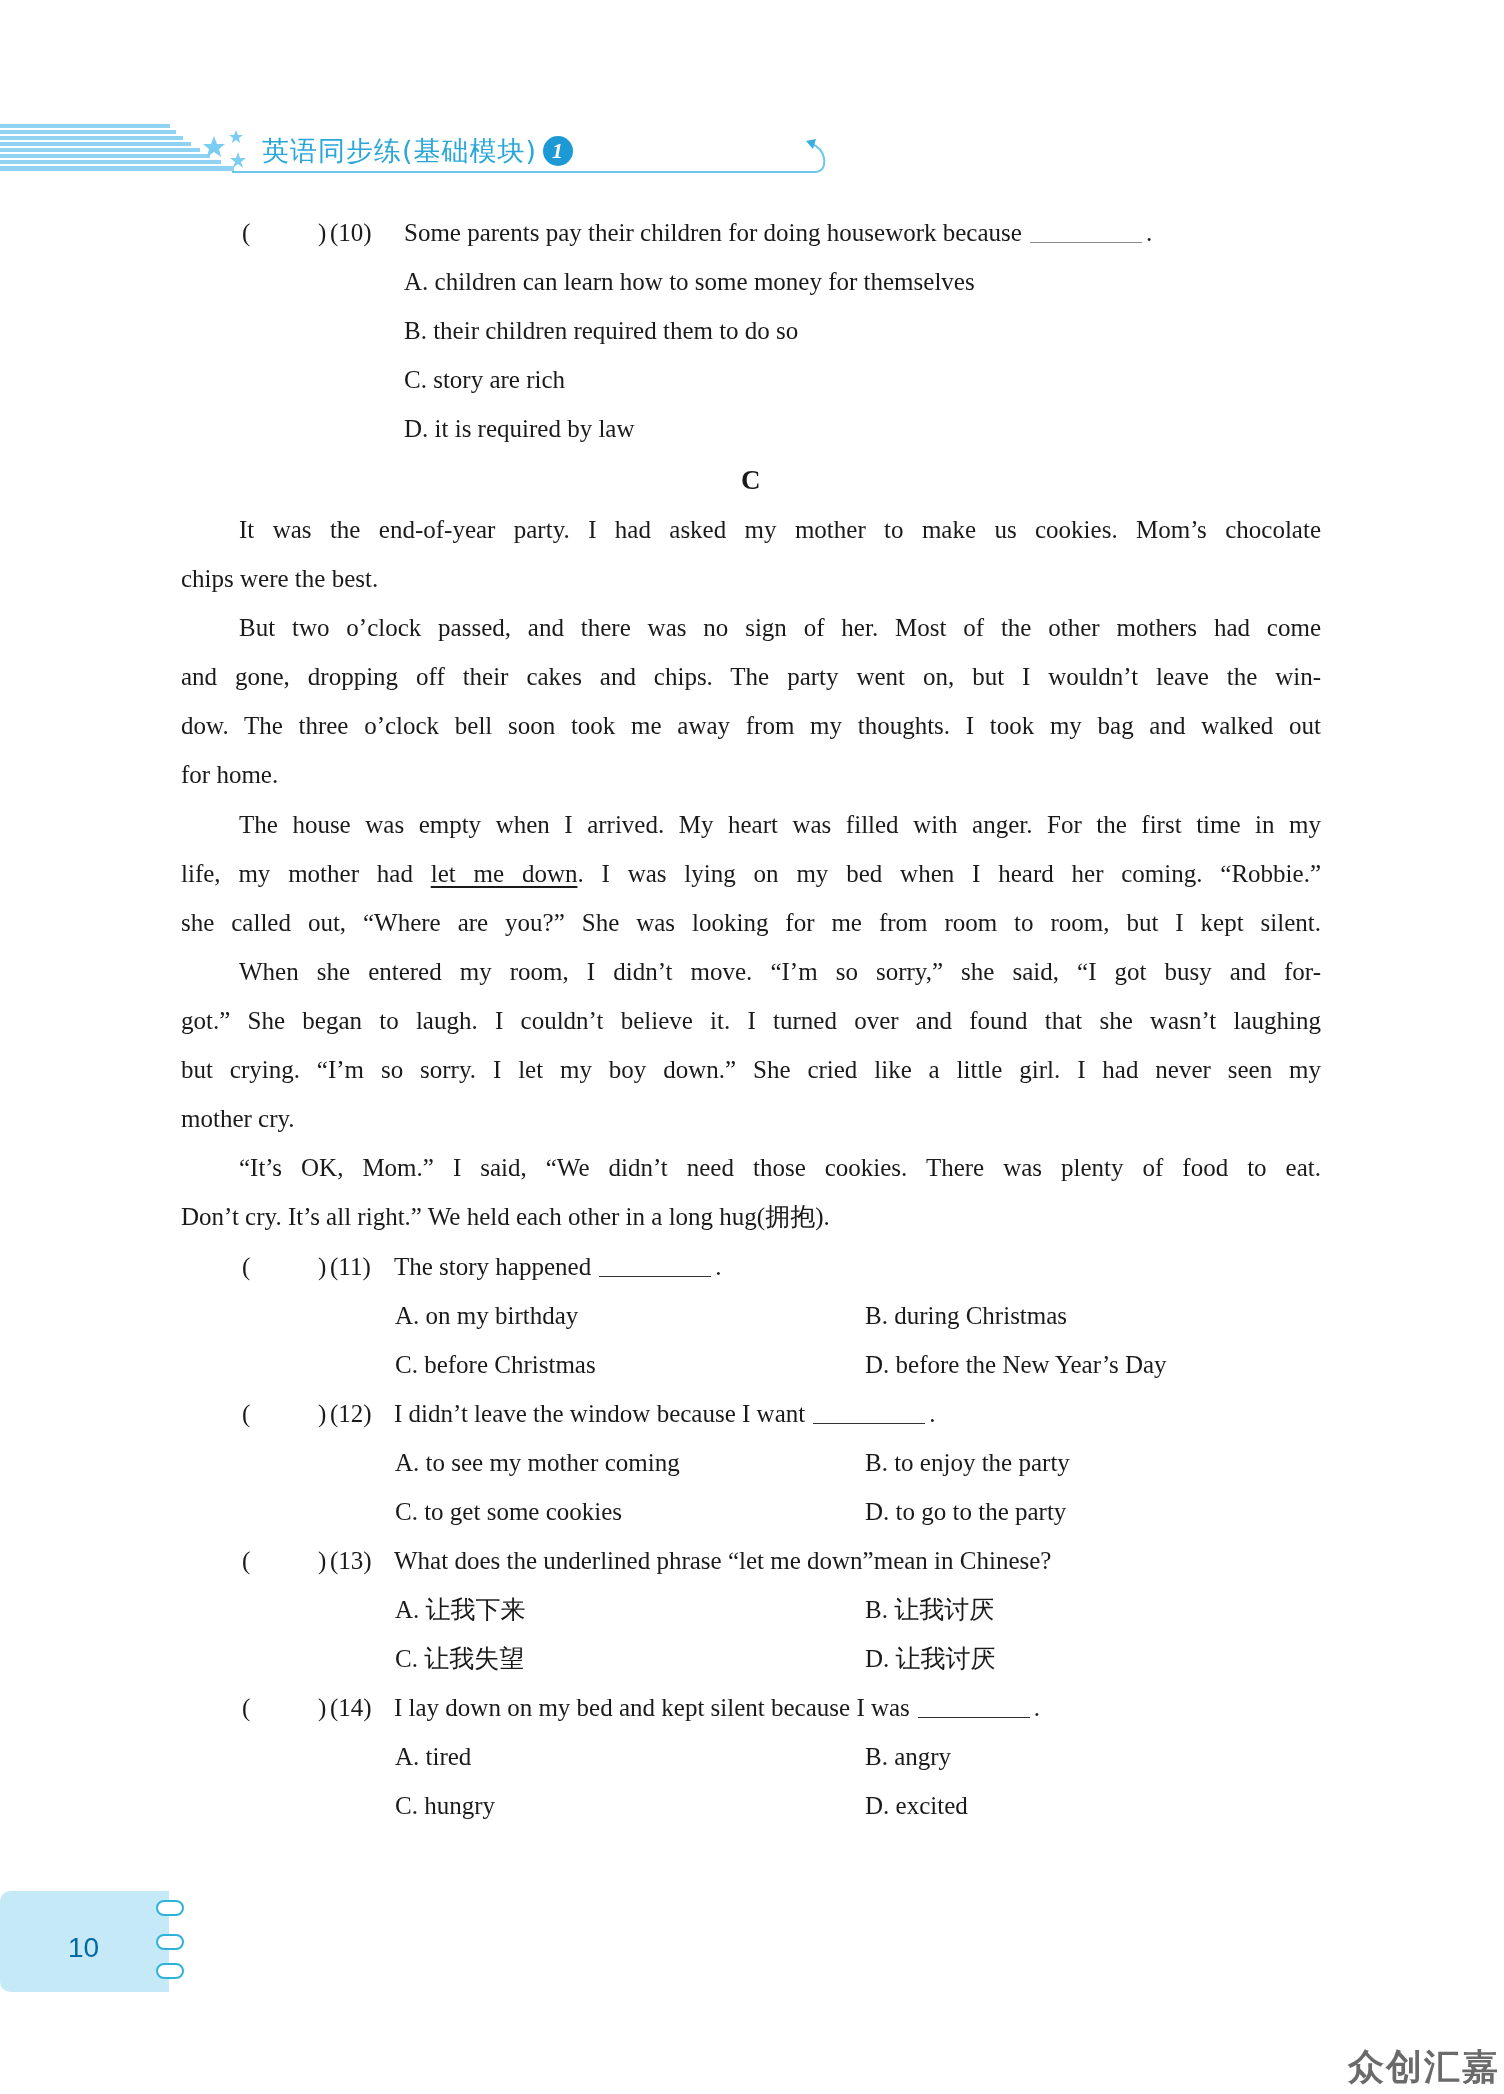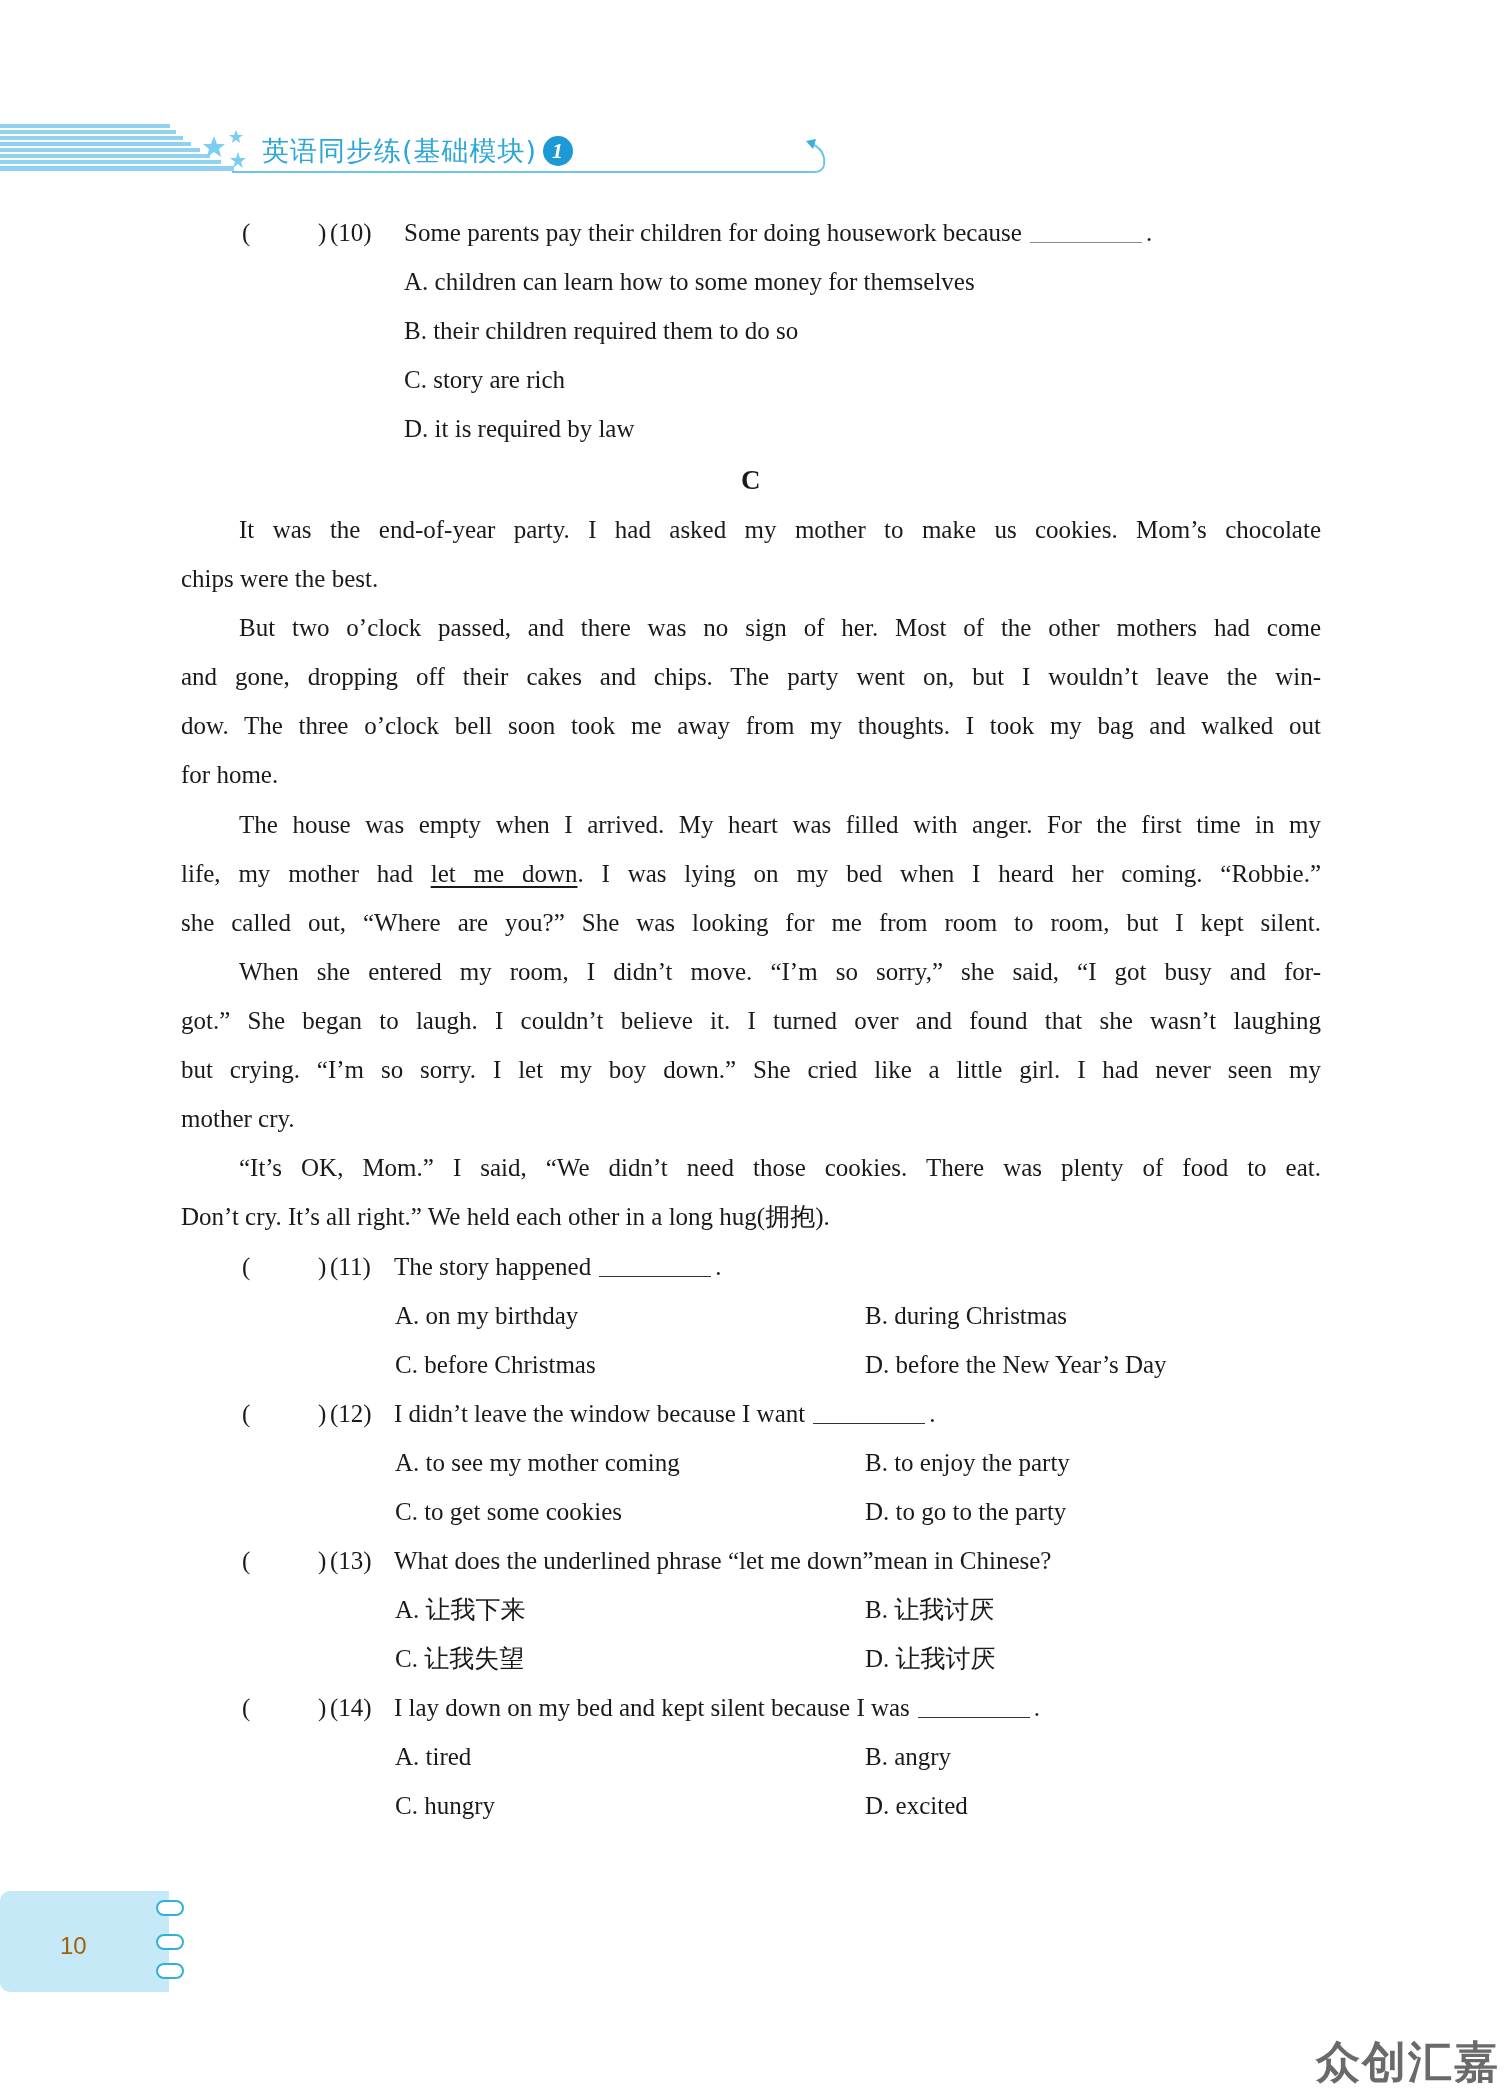--- a/index.html
+++ b/index.html
@@ -32,23 +32,23 @@
   .qnum { left:330px; }
   .qtext { left:394px; }
   .qtext10 { left:404px; }
   .optA { left:395px; }
   .optB { left:865px; }
   .opt10 { left:404px; }
 
   
   .page-tab { left:0; top:1891px; width:169px; height:101px; background:#c6e9f8; border-radius:0 0 0 10px;
               border-top-left-radius:10px; }
-  .page-num { left:60px; top:1932px; font-family:"Liberation Sans",sans-serif; font-size:24px; color:#a16207; }
+  .page-num { left:68px; top:1932px; font-family:"Liberation Sans",sans-serif; font-size:28px; color:#0369a1; }
   .ring { position:absolute; left:156px; width:24px; height:12px; border:2.5px solid #2fb2d8; border-radius:8px; background:#fff; }
-  .watermark { right:4px; bottom:2px; font-family:"DejaVu Sans",sans-serif; font-weight:bold; font-size:44px;
+  .watermark { right:4px; bottom:2px; font-family:"DejaVu Sans",sans-serif; font-weight:bold; font-size:36px;
                color:#6a6a6a; letter-spacing:2px; }
 </style>
 </head>
 <body>
 
 <svg class="abs header-stripes" viewBox="0 0 240 50" width="240" height="50">
   <g fill="#8fd2f2">
     <rect x="0" y="0" width="170" height="4"></rect>
     <rect x="0" y="6" width="176" height="4"></rect>
     <rect x="0" y="12" width="183" height="4"></rect>

